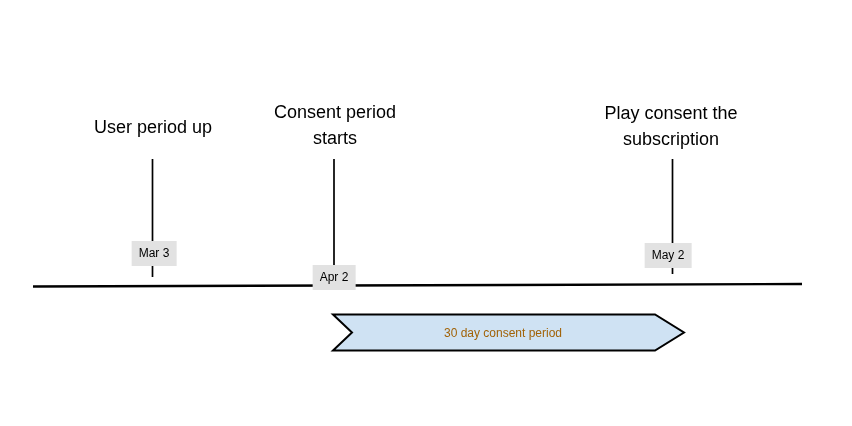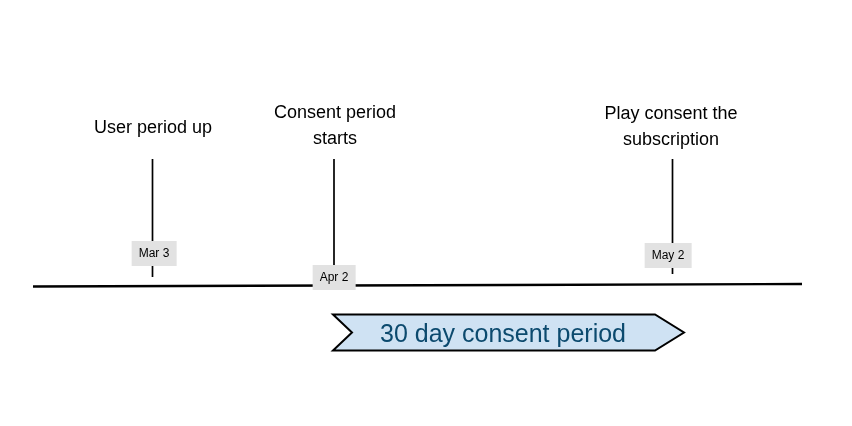--- a/index.html
+++ b/index.html
@@ -46,23 +46,23 @@
     color: #000000;
   }
   .d1 { left: 154px; top: 241px; }
   .d2 { left: 334px; top: 241px; margin-top: 24px; }
   .d3 { left: 668px; top: 243px; }
   .banner-label {
     position: absolute;
     left: 503px;
     top: 333px;
     transform: translate(-50%, -50%);
-    font-size: 25px;
+    font-size: 12px;
     white-space: nowrap;
-    color: #0c4a6e;
+    color: #a16207;
   }
 </style>
 </head>
 <body>
 
 <div class="canvas">
 
   <svg class="gfx" viewBox="0 0 852 426" xmlns="http://www.w3.org/2000/svg">
 
     <line x1="33" y1="286.5" x2="802" y2="284" stroke="#000000" stroke-width="2.4"></line>

